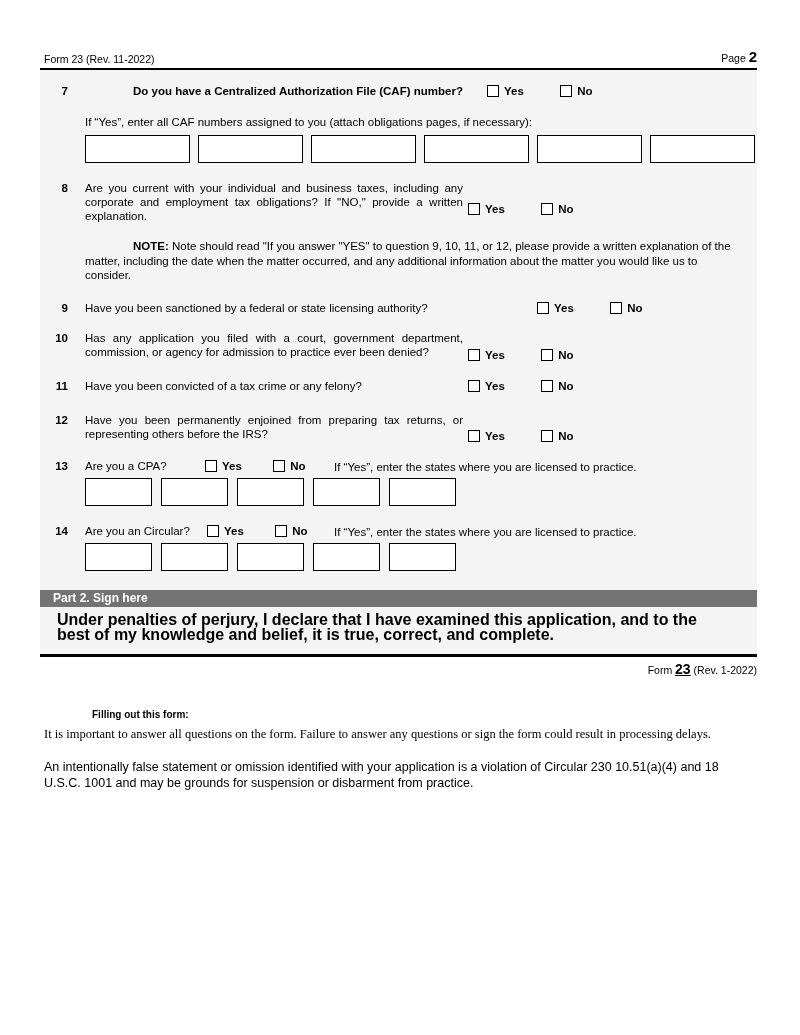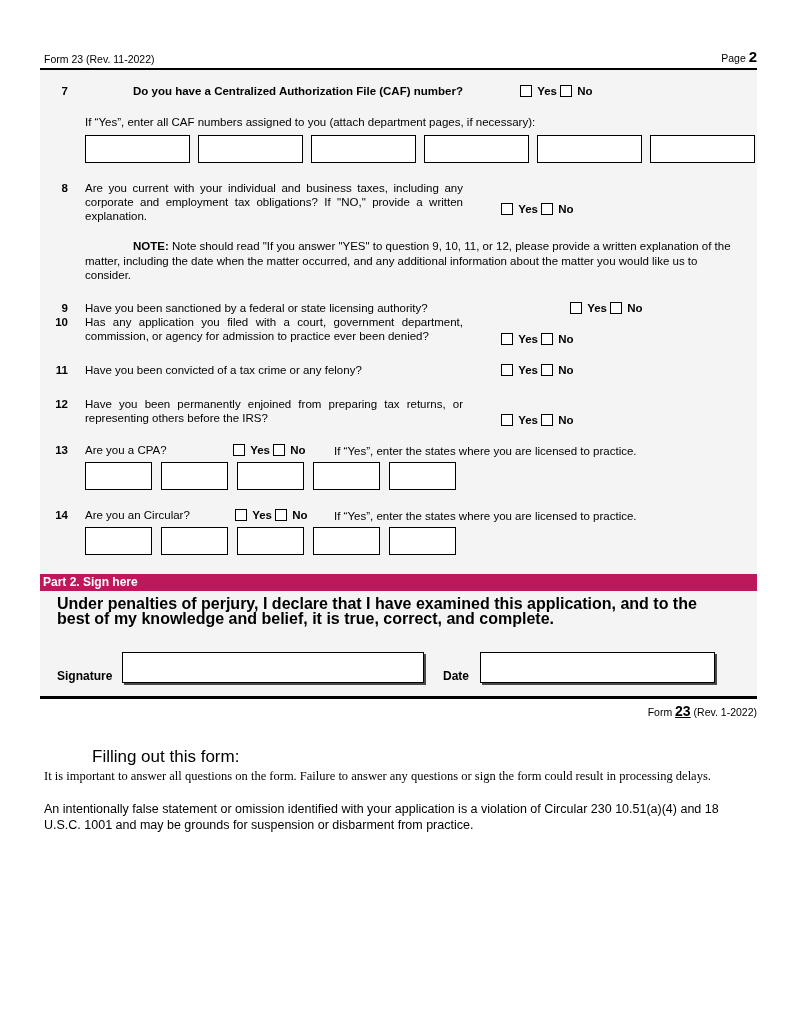--- a/index.html
+++ b/index.html
@@ -19,62 +19,62 @@
   .form-area {
     margin-left:40px; width:717px; background:#f4f4f4;
     border-top:2px solid #000; border-bottom:3px solid #000;
     padding:14px 0 12px 0; font-size:11.5px; line-height:14px;
   }
   .q { position:relative; padding-left:45px; }
   .qnum { position:absolute; left:13px; width:15px; text-align:right; font-weight:700; }
   .qtext { display:block; }
   .w-just { width:378px; text-align:justify; }
 
-  .yn { position:absolute; white-space:nowrap; top:0;text-align:right; }
+  .yn { position:absolute; white-space:nowrap; top:0; }
   .yn .item { display:inline-block; }
   .yn .item.first { width:70px; }
   .yn.yn-tight .item.first { width:65px; }
   .cb { display:inline-block; width:12px; height:12px; border:1px solid #000;
         background:#fff; margin-right:5px; vertical-align:-2px; }
   .cb-label { font-weight:700; }
 
   .q7sub { margin-top:17px; padding-left:45px; }
   .caf-row { margin-top:6px; margin-left:45px; display:flex; gap:8px; }
   .cafbox { width:105px; height:28px; background:#fff; border:1px solid #000; }
 
   .q8 { margin-top:18px; }
   .note { margin-top:16px; padding-left:45px; padding-right:24px; line-height:14.5px; }
   .q9 { margin-top:18px; }
-  .q10 { }
+  .q10 { margin-top:16px; }
   .q11 { margin-top:20px; }
   .q12 { margin-top:20px; }
   .q13row, .q14row { margin-top:18px; position:relative; height:15px; }
   .sub-inline { position:absolute; left:294px; top:1px; white-space:nowrap; }
   .state-row { margin-top:4px; margin-left:45px; display:flex; gap:9px; }
   .sbox { width:67px; height:28px; background:#fff; border:1px solid #000; }
 
-  .part2bar { margin-top:19px; height:17px; background:#be185d; color:#fff;
-              font-weight:700; font-size:12px; line-height:17px; padding-left:3px; }
+  .part2bar { margin-top:19px; height:17px; background:#737373; color:#fff;
+              font-weight:700; font-size:12px; line-height:17px; padding-left:13px; }
   .perjury { font-weight:700; font-size:16px; line-height:15px;
              padding:5px 30px 0 17px; }
 
   .sigrow { position:relative; height:32px; margin-top:26px; }
   .siglabel { position:absolute; left:17px; bottom:1px; font-weight:700; font-size:12px; }
   .sigbox  { position:absolute; left:82px;  top:0; width:302px; height:31px;
              background:#fff; border:1px solid #000; box-shadow:2px 2px 0 rgba(0,0,0,0.7); }
   .datelabel { position:absolute; left:403px; bottom:1px; font-weight:700; font-size:12px; }
   .datebox { position:absolute; left:440px; top:0; width:235px; height:31px;
              background:#fff; border:1px solid #000; box-shadow:2px 2px 0 rgba(0,0,0,0.7); }
 
   .form-footer { width:717px; margin-left:40px; text-align:right;
                  font-size:10.5px; margin-top:4px; }
   .ffnum { font-weight:700; font-size:14px;text-decoration:underline; }
 
   .notes { margin:30px 42px 0 44px; font-size:12.5px; line-height:16px; }
-  .notes-title { font-weight:400; font-size:17px;padding-left:48px; }
+  .notes-title { font-weight:700; font-size:10px;padding-left:48px; }
   .notes p.p1 { margin-top:3px;font-family:Liberation Serif, serif; }
   .notes p.p2 { margin-top:17px; }
 </style>
 </head>
 <body>
 
 <div class="header">
   <span>Form 23 (Rev. 11-2022)</span>
   <span>
     <span>Page</span>
@@ -86,21 +86,21 @@
 
   <div class="q">
     <span class="qnum">7</span>
     <span class="qtext bold" style="width:400px">Do you have a Centralized Authorization File (CAF) number?</span>
     <span class="yn" style="left:447px">
       <span class="item first"><span class="cb"></span><span class="cb-label">Yes</span></span>
       <span class="item"><span class="cb"></span><span class="cb-label">No</span></span>
     </span>
   </div>
 
-  <div class="q7sub">If “Yes”, enter all CAF numbers assigned to you (attach department pages, if necessary):</div>
+  <div class="q7sub">If “Yes”, enter all CAF numbers assigned to you (attach obligations pages, if necessary):</div>
 
   <div class="caf-row">
     <span class="cafbox"></span>
     <span class="cafbox"></span>
     <span class="cafbox"></span>
     <span class="cafbox"></span>
     <span class="cafbox"></span>
     <span class="cafbox"></span>
   </div>
 
@@ -186,26 +186,20 @@
     <span class="sbox"></span>
     <span class="sbox"></span>
     <span class="sbox"></span>
     <span class="sbox"></span>
     <span class="sbox"></span>
   </div>
 
   <div class="part2bar">Part 2. Sign here</div>
   <div class="perjury">Under penalties of perjury, I declare that I have examined this application, and to the best of my knowledge and belief, it is true, correct, and complete.</div>
 
-  <div class="sigrow">
-    <span class="siglabel">Signature</span>
-    <span class="sigbox"></span>
-    <span class="datelabel">Date</span>
-    <span class="datebox"></span>
-  </div>
 
 </div>
 
 <div class="form-footer">
   <span>Form</span>
   <span class="ffnum">23</span>
   <span>(Rev. 1-2022)</span>
 </div>
 
 <div class="notes">

